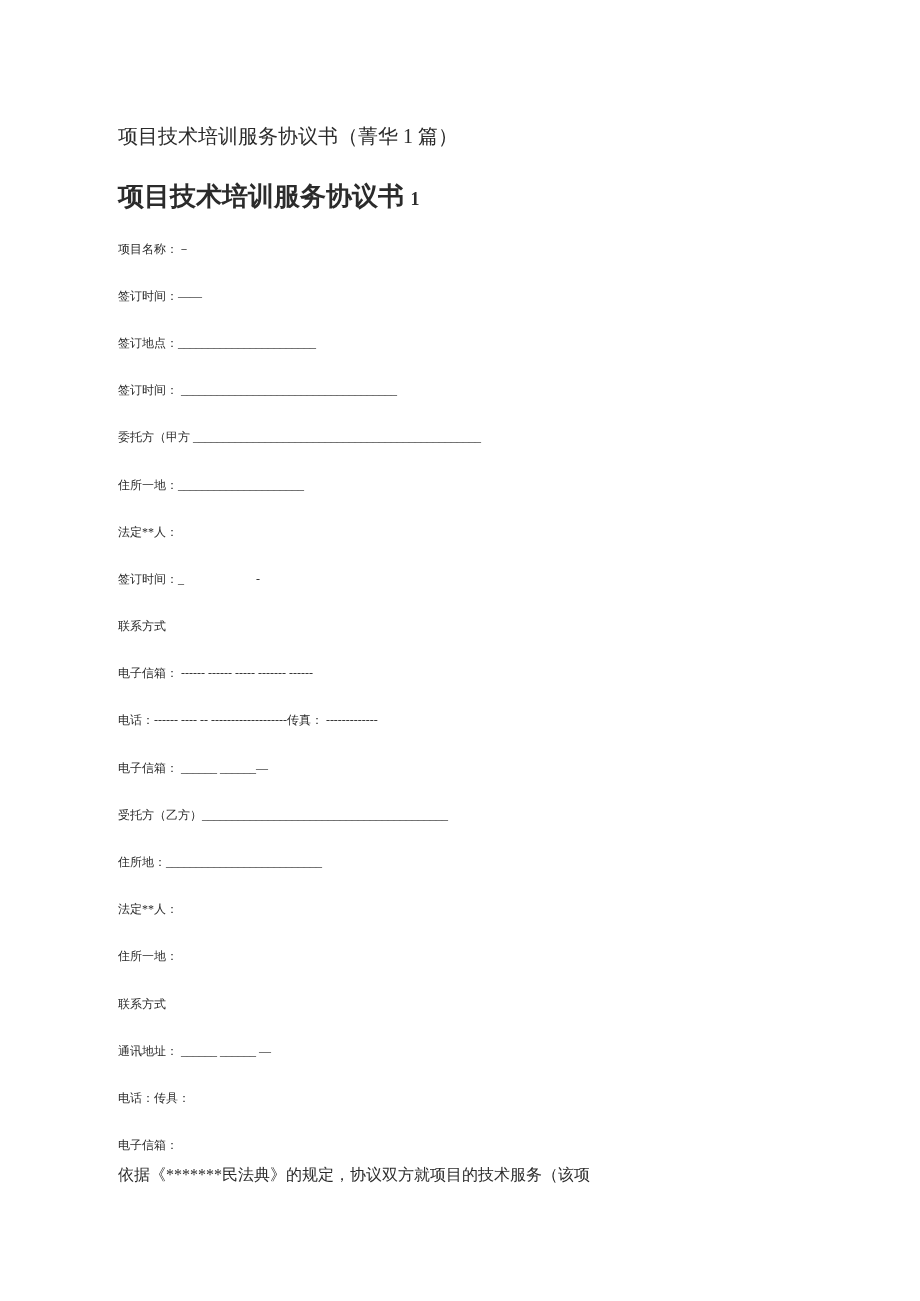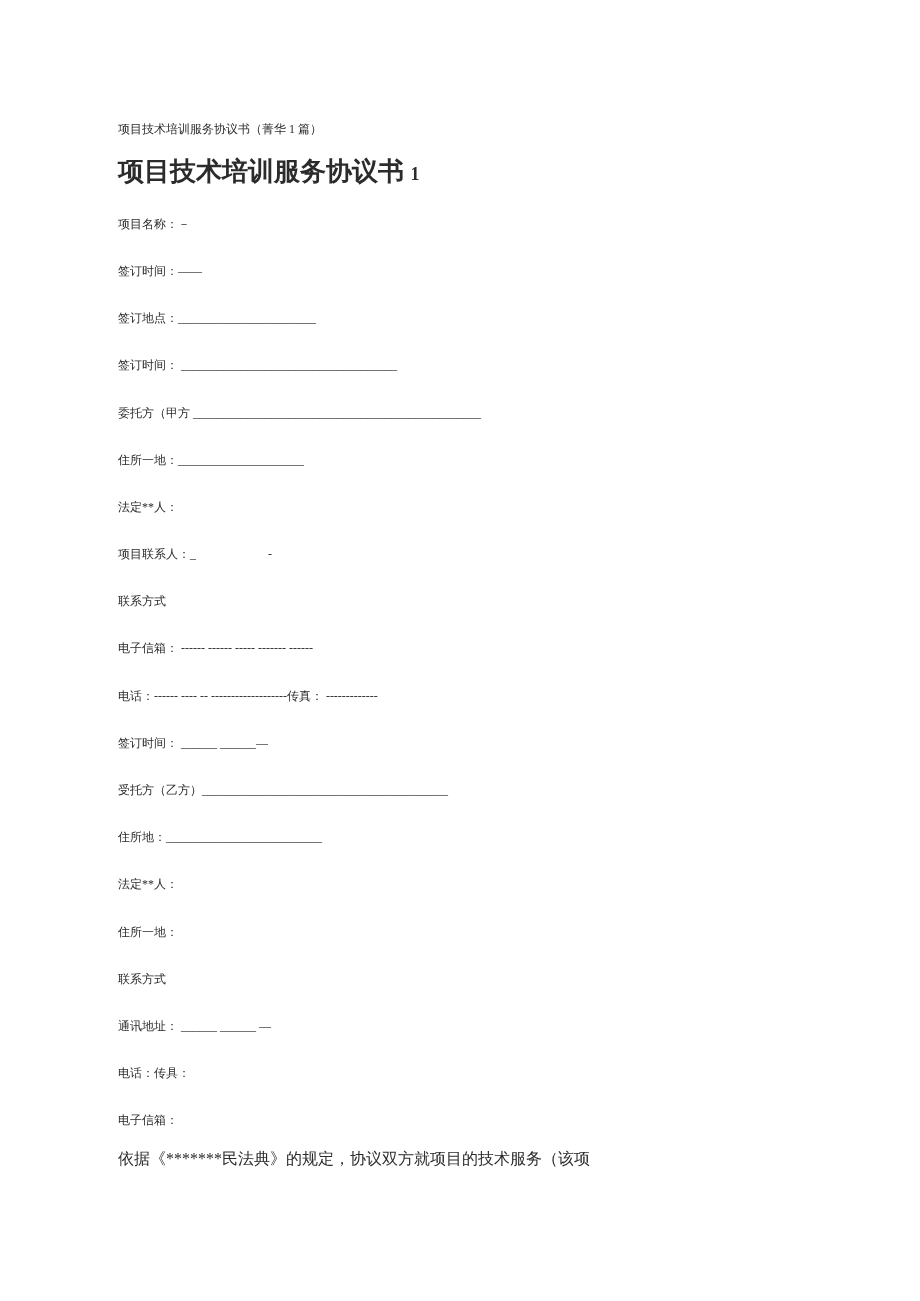--- a/index.html
+++ b/index.html
@@ -10,37 +10,37 @@
     body {
       width: 920px;
       height: 1301px;
       background: #ffffff;
       font-family: "SimSun", "宋体", serif;
       color: #2b2b2b;
       padding: 120px 118px 0 118px;
       line-height: 1.6;
     }
     .subtitle {
-      font-size: 12px;
-      margin-bottom: 12px;
+      font-size: 20px;
+      margin-bottom: 24px;
     }
     .title {
       font-size: 26px;
       font-weight: bold;
       margin-bottom: 22px;
     }
     .title .num {
       font-size: 18px;
     }
     .field {
       font-size: 12px;
       margin-bottom: 28px;
     }
     .field-last {
-      margin-bottom: 14px;
+      margin-bottom: 6px;
     }
     .body-text {
       font-size: 16px;
       line-height: 1.8;
     }
   </style>
 </head>
 <body>
 
 <div class="subtitle">项目技术培训服务协议书（菁华 1 篇）</div>
@@ -49,25 +49,25 @@
   <span>项目技术培训服务协议书 </span><span class="num">1</span>
 </div>
 
 <div class="field">项目名称：－</div>
 <div class="field">签订时间：——</div>
 <div class="field">签订地点：_______________________</div>
 <div class="field">签订时间： ____________________________________</div>
 <div class="field">委托方（甲方 ________________________________________________</div>
 <div class="field">住所一地：_____________________</div>
 <div class="field">法定**人：</div>
-<div class="field">项目联系人：_　　　　　　-</div>
+<div class="field">签订时间：_　　　　　　-</div>
 <div class="field">联系方式</div>
 <div class="field">电子信箱： ------ ------ ----- ------- ------</div>
 <div class="field">电话：------ ---- -- -------------------传真： -------------</div>
-<div class="field">签订时间： ______ ______—</div>
+<div class="field">电子信箱： ______ ______—</div>
 <div class="field">受托方（乙方）_________________________________________</div>
 <div class="field">住所地：__________________________</div>
 <div class="field">法定**人：</div>
 <div class="field">住所一地：</div>
 <div class="field">联系方式</div>
 <div class="field">通讯地址： ______ ______ —</div>
 <div class="field">电话：传具：</div>
 <div class="field field-last">电子信箱：</div>
 
 <div class="body-text">依据《*******民法典》的规定，协议双方就项目的技术服务（该项</div>

